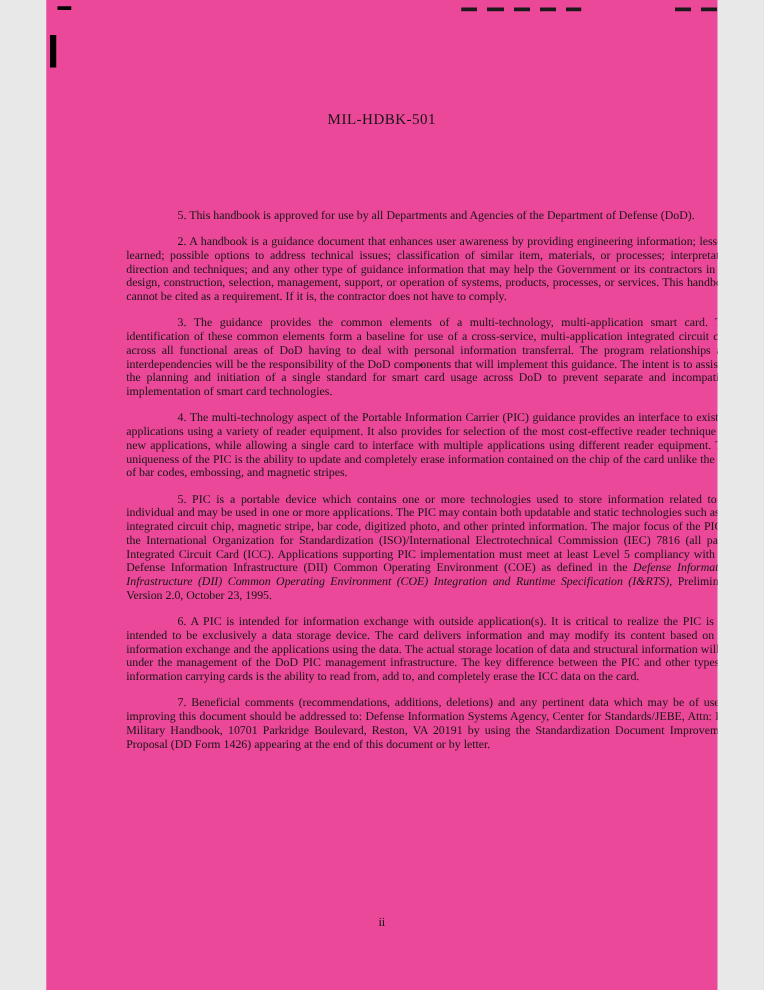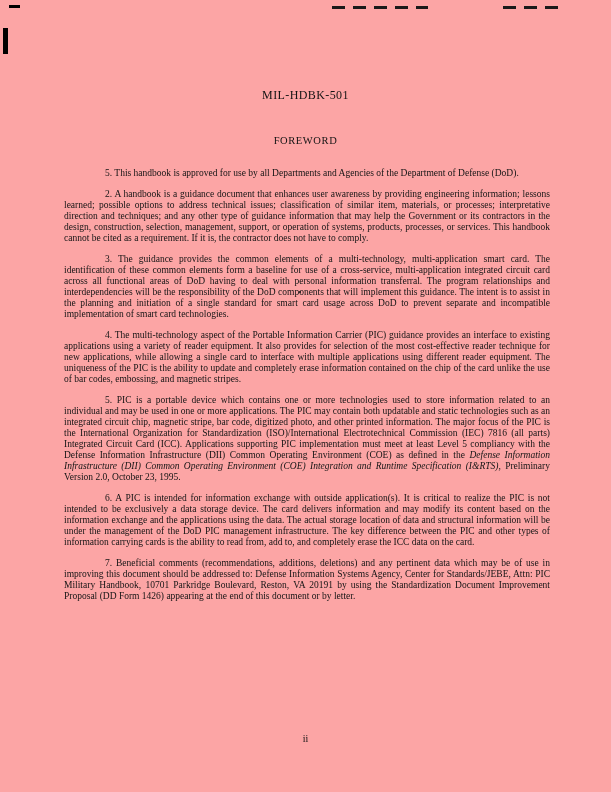--- a/index.html
+++ b/index.html
@@ -1,21 +1,21 @@
 <!DOCTYPE html>
 <html><head>
 <meta charset="utf-8">
 <style>
   html, body { margin: 0; padding: 0; background: #e8e8e8; }
   .page {
     position: relative;
-    width: 611px;
+    width: 537px;
     height: 792px;
     margin: 0 auto;
-    background: #fca5a5;
+    background: #ec4899;
     font-family: "Liberation Serif", serif;
     color: #141414;
     overflow: hidden;
   }
   .doc-number {
     position: absolute;
     top: 88px;
     left: 0;
     right: 0;
     text-align: center;
@@ -80,21 +80,20 @@
 <div class="page">
 
   <div class="dash-row one"></div>
   <div class="dash-row two"></div>
   <div class="artifact mark-top-left"></div>
   <div class="artifact mark-left-edge"></div>
   <div class="dot-artifact"></div>
 
   <div class="doc-number">MIL-HDBK-501</div>
 
-  <div class="foreword-heading">FOREWORD</div>
 
   <div class="body-text">
       <p class="para"><span>5. This handbook is approved for use by all Departments and Agencies of the Department of Defense (DoD).</span></p>
       <p class="para"><span>2. A handbook is a guidance document that enhances user awareness by providing engineering information; lessons learned; possible options to address technical issues; classification of similar item, materials, or processes; interpretative direction and techniques; and any other type of guidance information that may help the Government or its contractors in the design, construction, selection, management, support, or operation of systems, products, processes, or services. This handbook cannot be cited as a requirement. If it is, the contractor does not have to comply.</span></p>
       <p class="para"><span>3. The guidance provides the common elements of a multi-technology, multi-application smart card. The identification of these common elements form a baseline for use of a cross-service, multi-application integrated circuit card across all functional areas of DoD having to deal with personal information transferral. The program relationships and interdependencies will be the responsibility of the DoD components that will implement this guidance. The intent is to assist in the planning and initiation of a single standard for smart card usage across DoD to prevent separate and incompatible implementation of smart card technologies.</span></p>
       <p class="para"><span>4. The multi-technology aspect of the Portable Information Carrier (PIC) guidance provides an interface to existing applications using a variety of reader equipment. It also provides for selection of the most cost-effective reader technique for new applications, while allowing a single card to interface with multiple applications using different reader equipment. The uniqueness of the PIC is the ability to update and completely erase information contained on the chip of the card unlike the use of bar codes, embossing, and magnetic stripes.</span></p>
       <p class="para"><span>5. PIC is a portable device which contains one or more technologies used to store information related to an individual and may be used in one or more applications. The PIC may contain both updatable and static technologies such as an integrated circuit chip, magnetic stripe, bar code, digitized photo, and other printed information. The major focus of the PIC is the International Organization for Standardization (ISO)/International Electrotechnical Commission (IEC) 7816 (all parts) Integrated Circuit Card (ICC). Applications supporting PIC implementation must meet at least Level 5 compliancy with the Defense Information Infrastructure (DII) Common Operating Environment (COE) as defined in the </span><span class="italic">Defense Information Infrastructure (DII) Common Operating Environment (COE) Integration and Runtime Specification (I&amp;RTS)</span><span>, Preliminary Version 2.0, October 23, 1995.</span></p>
       <p class="para"><span>6. A PIC is intended for information exchange with outside application(s). It is critical to realize the PIC is not intended to be exclusively a data storage device. The card delivers information and may modify its content based on the information exchange and the applications using the data. The actual storage location of data and structural information will be under the management of the DoD PIC management infrastructure. The key difference between the PIC and other types of information carrying cards is the ability to read from, add to, and completely erase the ICC data on the card.</span></p>
       <p class="para"><span>7. Beneficial comments (recommendations, additions, deletions) and any pertinent data which may be of use in improving this document should be addressed to: Defense Information Systems Agency, Center for Standards/JEBE, Attn: PIC Military Handbook, 10701 Parkridge Boulevard, Reston, VA 20191 by using the Standardization Document Improvement Proposal (DD Form 1426) appearing at the end of this document or by letter.</span></p>
     </div>

